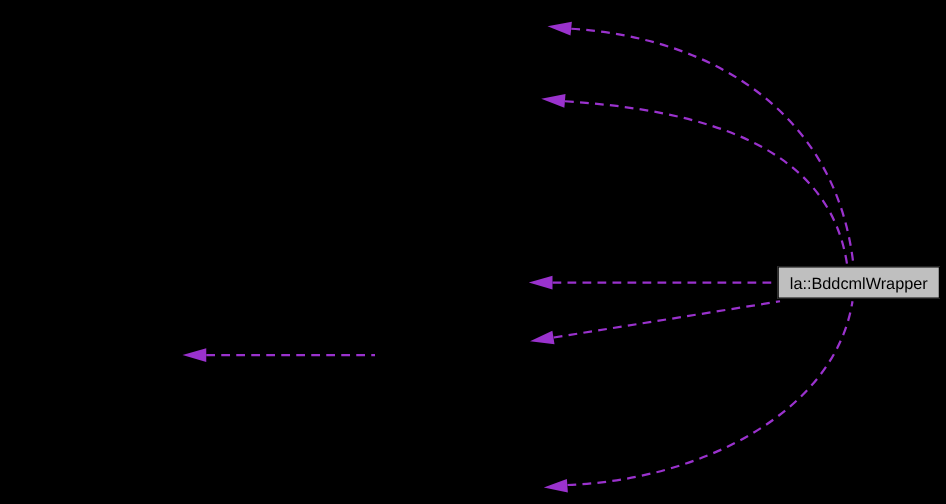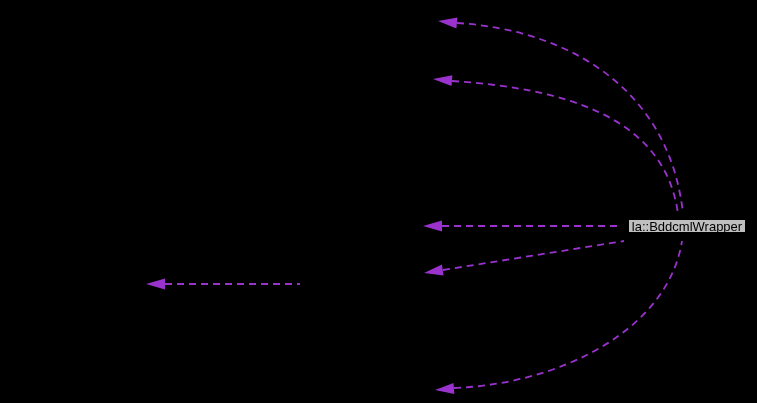--- a/index.html
+++ b/index.html
@@ -16,21 +16,21 @@
     font-family: "Liberation Sans", sans-serif;
   }
   .edges-layer {
     position: absolute;
     left: 0;
     top: 0;
   }
   .graph-node {
     position: absolute;
     box-sizing: border-box;
-    border: 7px solid #0f766e;
+    border: 1px solid #0f766e;
     display: flex;
     align-items: center;
     justify-content: center;
     font-size: 13px;
     line-height: 1;
     white-space: nowrap;
     cursor: pointer;
   }
 </style>
 </head>

